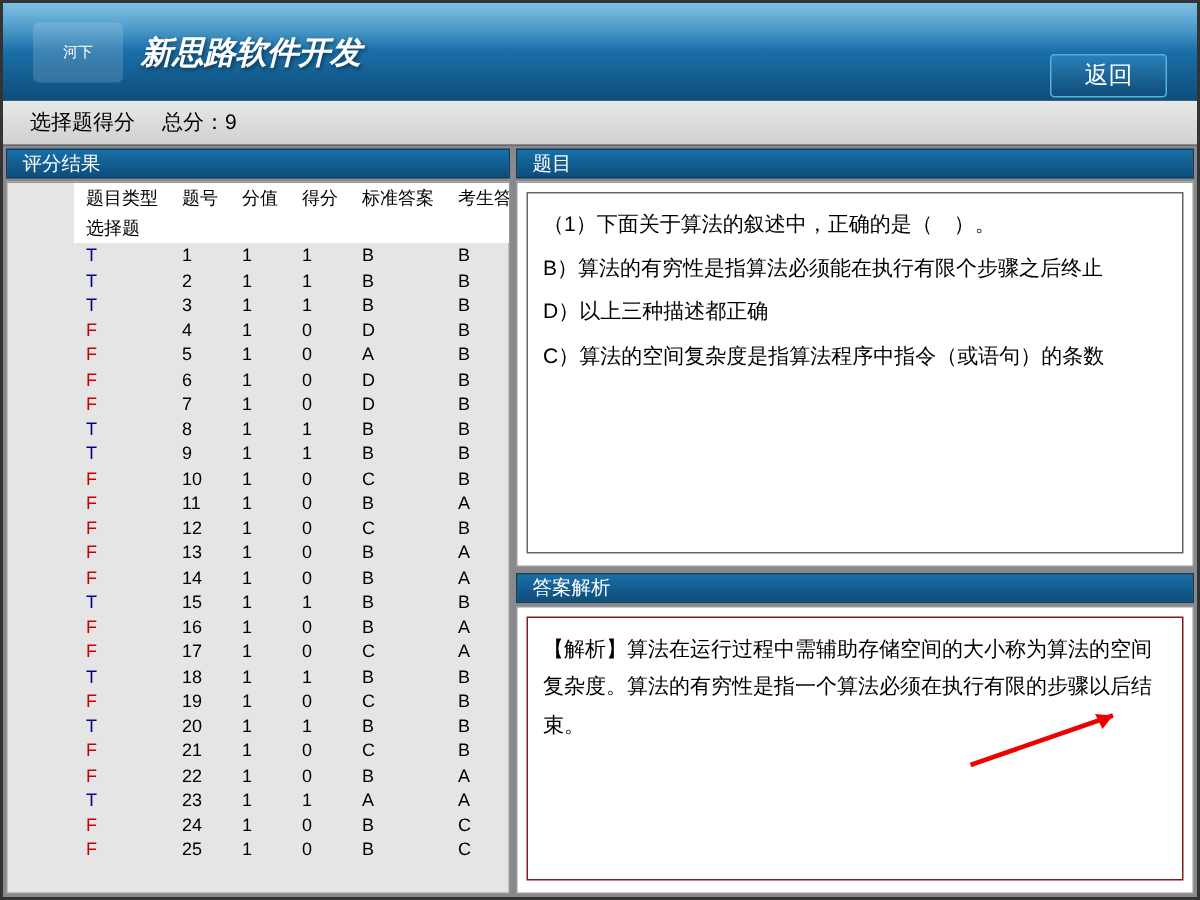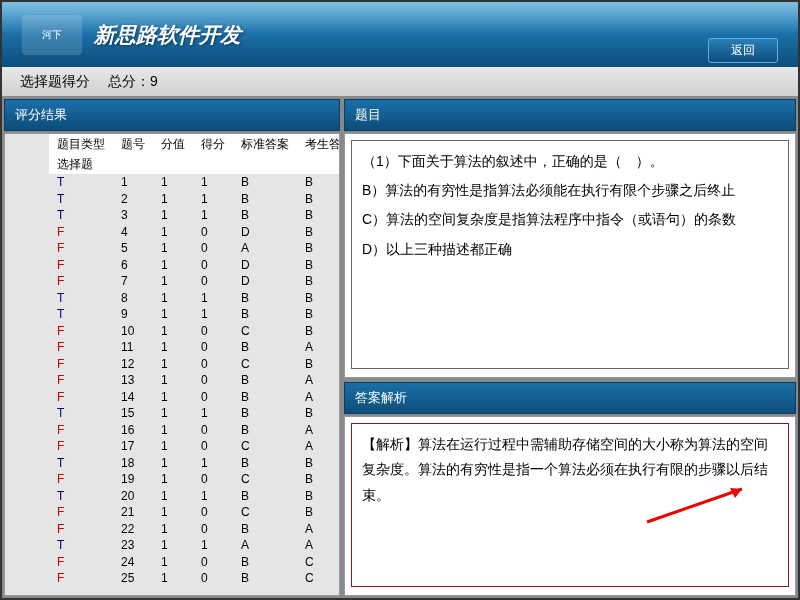--- a/index.html
+++ b/index.html
@@ -18,35 +18,35 @@
     .header-left { display: flex; align-items: center; gap: 12px; position: relative; z-index: 1; }
     .logo-placeholder {
       width: 60px; height: 40px; background: rgba(255,255,255,0.15);
       border-radius: 4px; display: flex; align-items: center; justify-content: center;
       color: #fff; font-size: 10px;
     }
     .app-title { color: #fff; font-size: 21px; font-style: italic; font-weight: bold; text-shadow: 1px 1px 3px rgba(0,0,0,0.5); font-family: Liberation Sans, sans-serif; text-align: right; }
     .back-button {
       background: linear-gradient(to bottom, #2a7fb8, #0d4d7a);
       border: 1px solid #5ab0e0; color: #fff; padding: 3px 22px;
-      border-radius: 3px; font-size: 12px; cursor: pointer; position: relative; z-index: 1; margin-top: 32px;
+      border-radius: 3px; font-size: 16px; cursor: pointer; position: relative; z-index: 1; margin-top: 32px;
     }
 
     .score-bar {
       height: 30px; background: linear-gradient(to bottom, #e8e8e8, #d0d0d0);
       display: flex; align-items: center; padding: 0 18px; font-size: 14px; color: #000;
       border-bottom: 1px solid #888; gap: 18px;
     }
 
     .main { display: flex; height: calc(600px - 65px - 30px - 4px); background: #87898c; }
     .left-panel { width: 340px; display: flex; flex-direction: column; }
     .right-panel { flex: 1; display: flex; flex-direction: column; }
 
     .panel-title {
-      height: 32px; background: linear-gradient(to bottom, #1a6fa8, #0d4d7a);
+      height: 20px; background: linear-gradient(to bottom, #1a6fa8, #0d4d7a);
       color: #fff; font-size: 13px; display: flex; align-items: center;
       padding: 0 10px; border: 1px solid #0a3f60; margin: 2px;
     }
     .panel-body { flex: 1; background: #e5e5e5; margin: 0 2px 2px 2px; overflow: hidden; position: relative; border: 1px solid #999; padding-left: 44px; }
 
     .table-wrap { height: 100%; overflow: auto; font-size: 12px; }
     table { border-collapse: collapse; width: 100%; }
     th, td { text-align: left; padding: 1px 8px; white-space: nowrap; font-size: 12px; }
     thead th { position: sticky; top: 0; background: #fff; height: 20px; border-bottom: 0; font-weight: normal; }
     thead tr:first-child th { font-weight: normal; }
@@ -321,22 +321,22 @@
       </div>
     </div>
 
     <div class="right-panel">
       <div class="question-area">
         <div class="panel-title">题目</div>
         <div class="question-content">
           <div class="inner-box">
             <p>（1）下面关于算法的叙述中，正确的是（　）。</p>
             <p>B）算法的有穷性是指算法必须能在执行有限个步骤之后终止</p>
+            <p>D）以上三种描述都正确</p>
             <p>C）算法的空间复杂度是指算法程序中指令（或语句）的条数</p>
-            <p>D）以上三种描述都正确</p>
           </div>
         </div>
       </div>
 
       <div class="answer-area">
         <div class="panel-title">答案解析</div>
         <div class="answer-content">
           <div class="inner-box">
             <p>
               <span>【解析】</span><span>算法在运行过程中需辅助存储空间的大小称为算法的空间复杂度。算法的有穷性是指一个算法必须在执行有限的步骤以后结束。</span>

